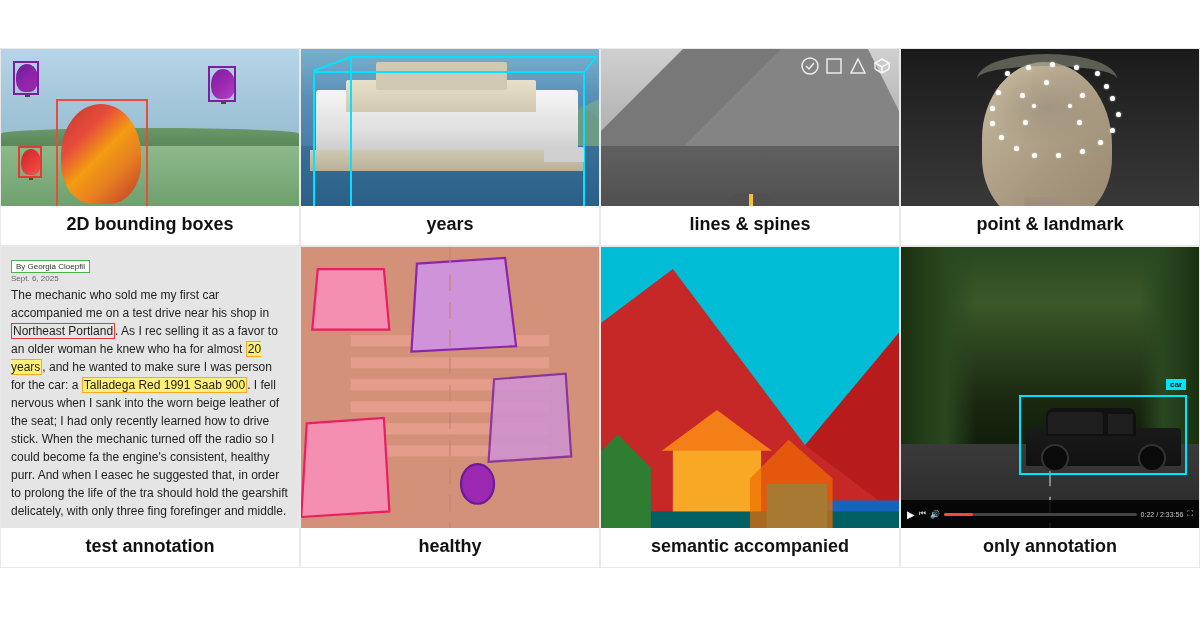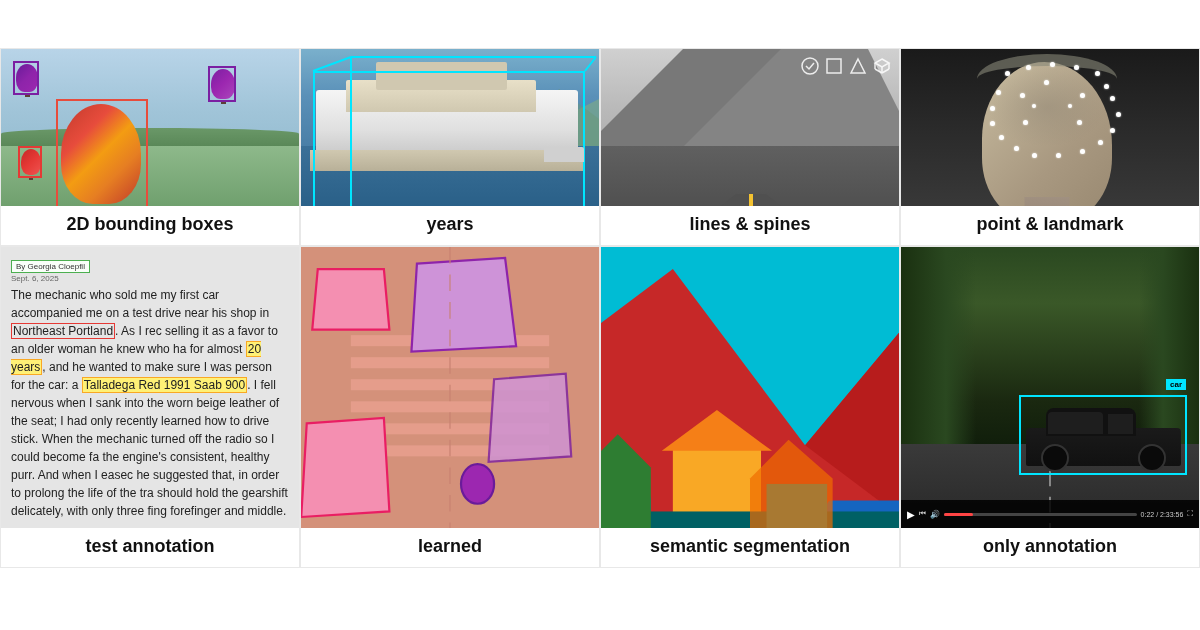--- a/index.html
+++ b/index.html
@@ -339,21 +339,21 @@
 
         <polygon points="20,160 90,155 95,240 15,245" fill="#f48fb1" stroke="#e91e63" stroke-width="2"></polygon>
 
         <ellipse cx="175" cy="215" rx="15" ry="18" fill="#9c27b0" stroke="#6a1b9a" stroke-width="2"></ellipse>
 
         <polygon points="190,120 255,115 260,190 185,195" fill="#ce93d8" stroke="#7b1fa2" stroke-width="2" opacity="0.8"></polygon>
 
         <line x1="150" y1="0" x2="150" y2="255" stroke="#c88070" stroke-width="1" stroke-dasharray="15,10"></line>
       </svg>
     </div>
-    <div class="label">learned</div>
+    <div class="label">healthy</div>
   </div>
 
   <div class="cell cell-semseg">
     <div class="image-area">
       <svg style="position:absolute;top:0;left:0;width:100%;height:100%;" viewBox="0 0 300 255" preserveAspectRatio="xMidYMid slice">
 
         <rect x="0" y="0" width="300" height="255" fill="#00bcd4"></rect>
 
         <polygon points="0,255 0,80 80,20 200,180 300,60 300,255" fill="#c62828"></polygon>
 
@@ -369,21 +369,21 @@
 
         <rect x="0" y="240" width="300" height="15" fill="#006064"></rect>
 
         <rect x="165" y="215" width="55" height="40" fill="#0097a7"></rect>
 
         <polygon points="0,255 0,200 30,170 60,200 60,255" fill="#2e7d32"></polygon>
 
         <polygon points="150,255 150,210 185,175 225,210 225,255" fill="#ef6c00" opacity="0.7"></polygon>
       </svg>
     </div>
-    <div class="label">semantic segmentation</div>
+    <div class="label">semantic accompanied</div>
   </div>
 
   <div class="cell cell-video">
     <div class="image-area">
 
       <div style="position:absolute;top:0;left:0;right:0;bottom:0;background:linear-gradient(180deg,#2a4820 0%,#3a5828 20%,#1a2810 55%,#0a1808 80%,#050e04 100%);"></div>
 
       <div style="position:absolute;top:0;left:0;width:25%;bottom:28%;background:linear-gradient(90deg,#1a3010 0%,#2a4820 60%,transparent 100%);"></div>
 
       <div style="position:absolute;top:0;right:0;width:20%;bottom:28%;background:linear-gradient(270deg,#1a3010 0%,#2a4820 60%,transparent 100%);"></div>

